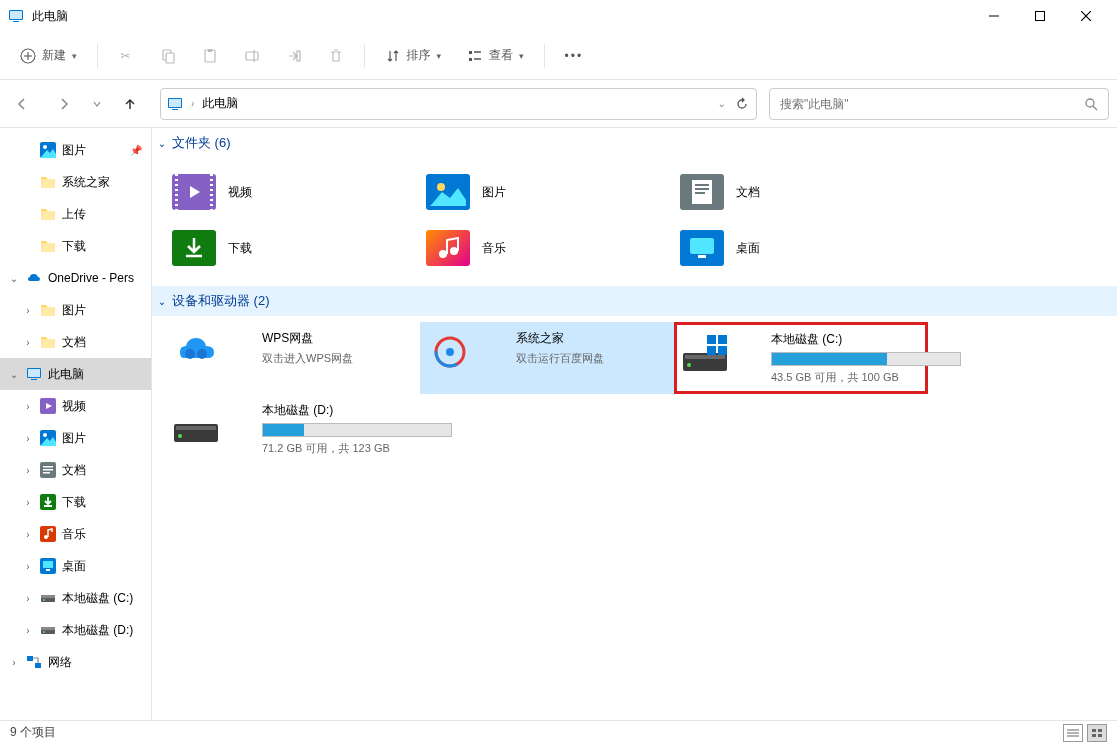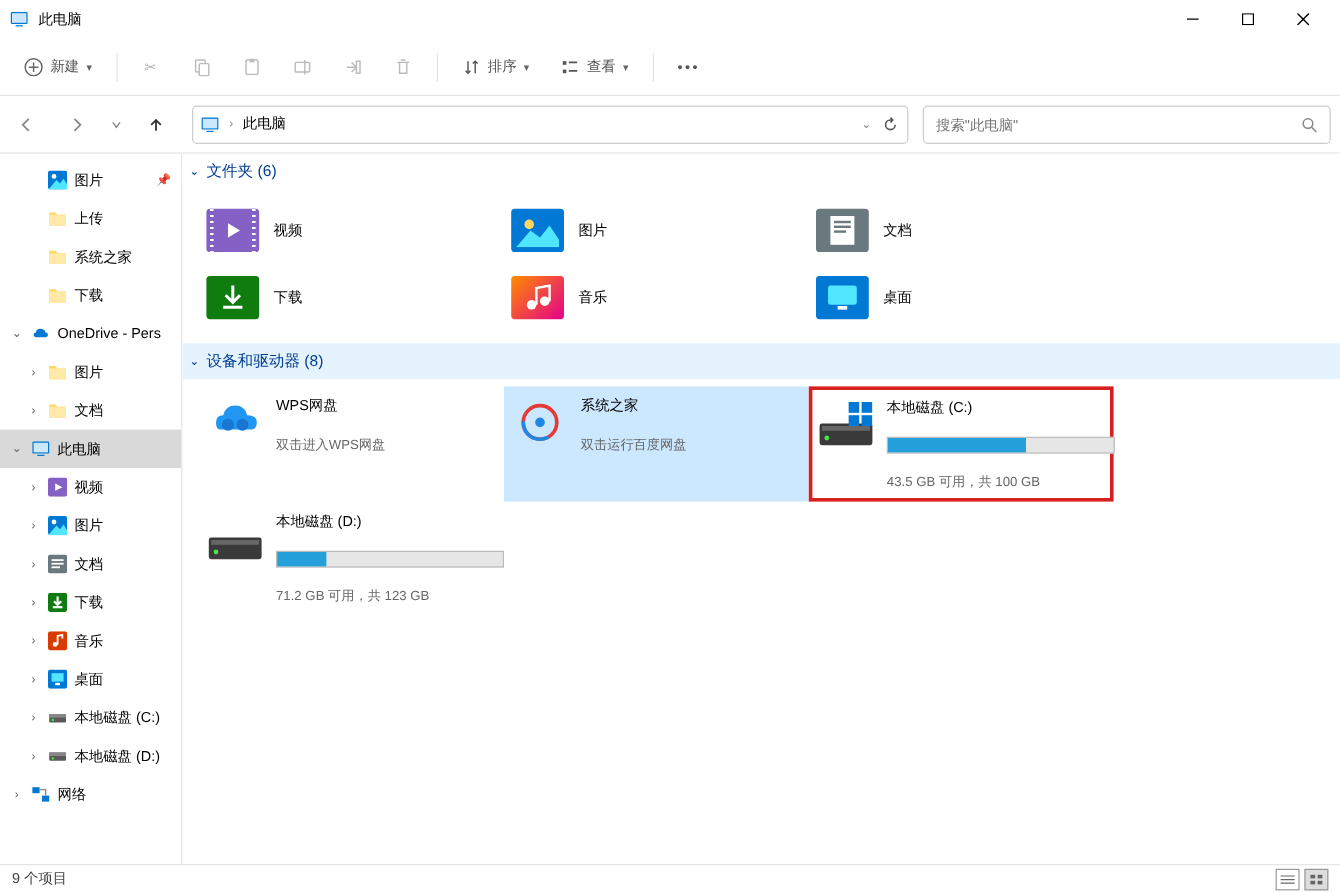--- a/index.html
+++ b/index.html
@@ -48,21 +48,21 @@
 .group-hdr.selhdr { background: #e5f3ff; }
 .group-hdr .chev { width: 20px; text-align: center; font-size: 10px; }
 .folder-grid { display: flex; flex-wrap: wrap; padding: 6px 0 10px 14px; gap: 0px; }
 .folder-cell { width: 254px; height: 56px; display: flex; align-items: center; gap: 12px; padding-left: 6px; }
 .ficon { width: 44px; height: 44px; display: flex; align-items: center; justify-content: center; border-radius: 2px; }
 .drive-grid { display: flex; flex-wrap: wrap; padding: 6px 0 0 14px; gap: 0px; }
 .drive-cell { width: 254px; padding: 6px 8px 6px 6px; display: flex; gap: 12px; border: 2px solid transparent; }
 .drive-cell.sel { background: #cce8ff; }
 .drive-cell.red { border: 3px solid #d81e1e; background: #fff; }
 .dicon { width: 44px; height: 44px; flex-shrink: 0; display: flex; align-items: center; justify-content: center; }
-.dinfo { flex: 1; display: flex; flex-direction: column; gap: 16px; }
+.dinfo { flex: 1; display: flex; flex-direction: column; gap: 4px; margin-left: 32px; }
 .dsub { color: #666; font-size: 11px; }
 .bar { height: 14px; width: 190px; background: #e6e6e6; border: 1px solid #bcbcbc; position: relative; }
 .bar .fill { position: absolute; left: 0; top: 0; bottom: 0; background: #26a0da; }
 
 
 .statusbar { position: absolute; bottom: 0; left: 0; right: 0; height: 24px; border-top: 1px solid #e5e5e5; display: flex; align-items: center; padding: 0 10px; font-size: 12px; color: #444; }
 .view-toggles { margin-left: auto; display: flex; gap: 4px; }
 .vt { width: 20px; height: 18px; border: 1px solid #999; display: flex; align-items: center; justify-content: center; font-size: 10px; }
 
 
@@ -250,31 +250,31 @@
         <span class="pin">📌</span>
       </div>
       <div class="side-item indent1">
         <span class="chev"></span>
         <span class="sicon">
           <svg width="16" height="16" viewBox="0 0 16 16">
             <path d="M1 3 L6 3 L8 5 L15 5 L15 14 L1 14 Z" fill="#ffd75e"></path>
             <path d="M1 5 L15 5 L15 14 L1 14 Z" fill="#ffe9a6"></path>
           </svg>
         </span>
-        <span>上传</span>
+        <span>系统之家</span>
       </div>
       <div class="side-item indent1">
         <span class="chev"></span>
         <span class="sicon">
           <svg width="16" height="16" viewBox="0 0 16 16">
             <path d="M1 3 L6 3 L8 5 L15 5 L15 14 L1 14 Z" fill="#ffd75e"></path>
             <path d="M1 5 L15 5 L15 14 L1 14 Z" fill="#ffe9a6"></path>
           </svg>
         </span>
-        <span>系统之家</span>
+        <span>上传</span>
       </div>
       <div class="side-item indent1">
         <span class="chev"></span>
         <span class="sicon">
           <svg width="16" height="16" viewBox="0 0 16 16">
             <path d="M1 3 L6 3 L8 5 L15 5 L15 14 L1 14 Z" fill="#ffd75e"></path>
             <path d="M1 5 L15 5 L15 14 L1 14 Z" fill="#ffe9a6"></path>
           </svg>
         </span>
         <span>下载</span>
@@ -491,21 +491,21 @@
                 <rect x="12" y="21" width="8" height="3" fill="#fff"></rect>
               </svg>
             </div>
           </div>
           <span>桌面</span>
         </div>
       </div>
 
     <div class="group-hdr selhdr">
       <span class="chev">⌄</span>
-      <span>设备和驱动器 (8)</span>
+      <span>设备和驱动器 (2)</span>
     </div>
     <div class="drive-grid" id="drive-grid">
         <div class="drive-cell">
           <div class="dicon">
             <svg width="44" height="44" viewBox="0 0 44 44">
               <path d="M10 28 Q6 28 6 22 Q6 16 12 16 Q14 8 22 8 Q30 8 32 16 Q40 16 40 22 Q40 28 34 28 Z" fill="#2196f3"></path>
               <circle cx="16" cy="24" r="5" fill="#1976d2"></circle>
               <circle cx="28" cy="24" r="5" fill="#1976d2"></circle>
             </svg>
           </div>

